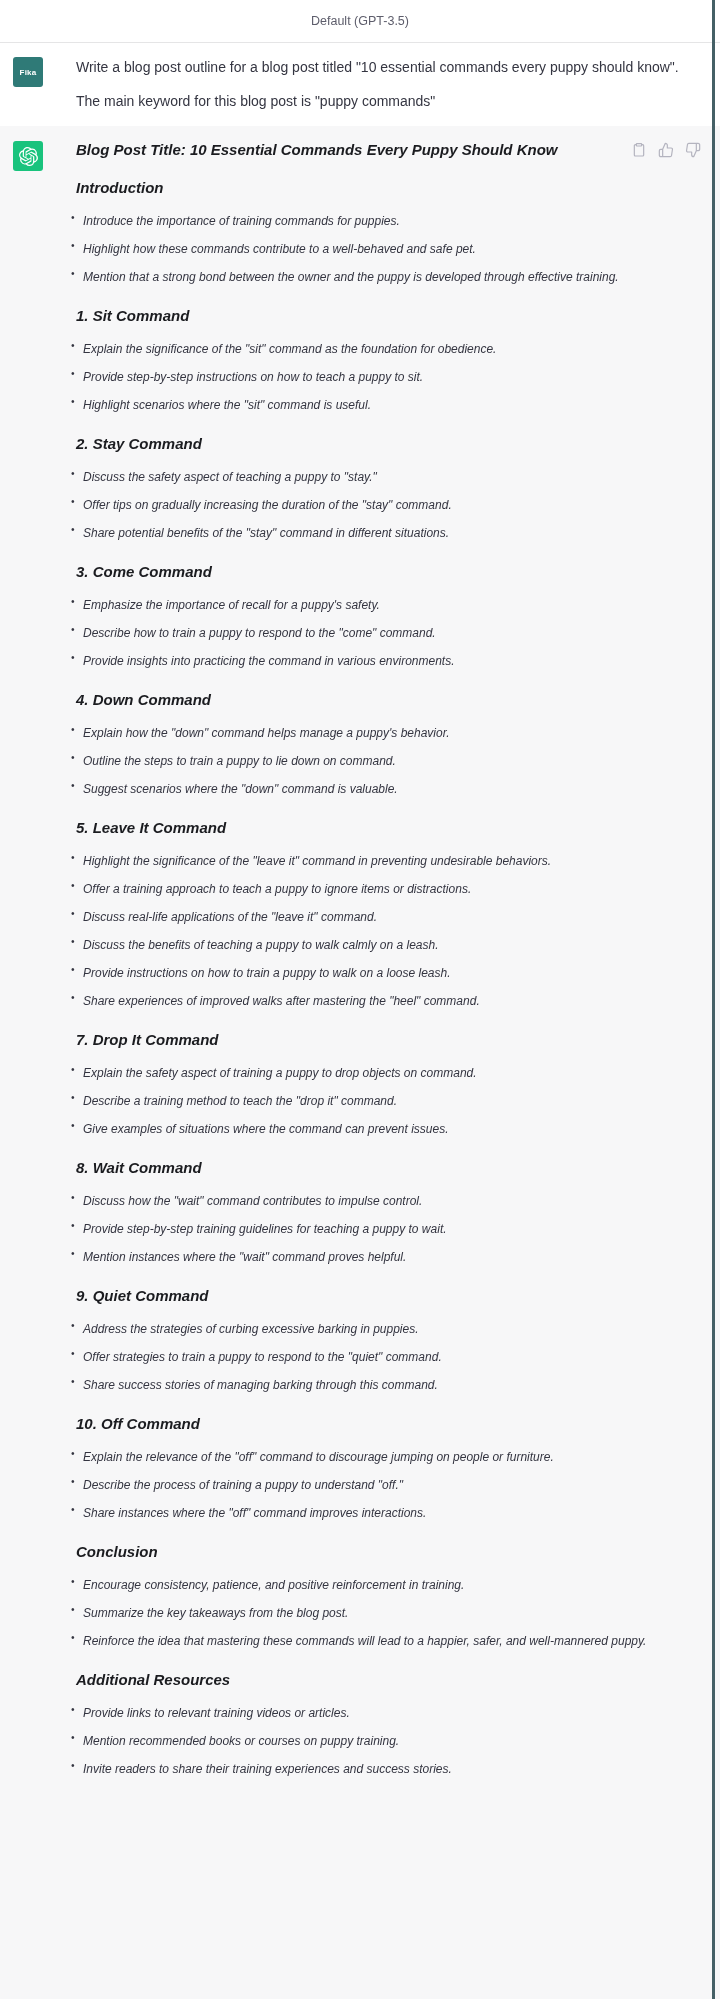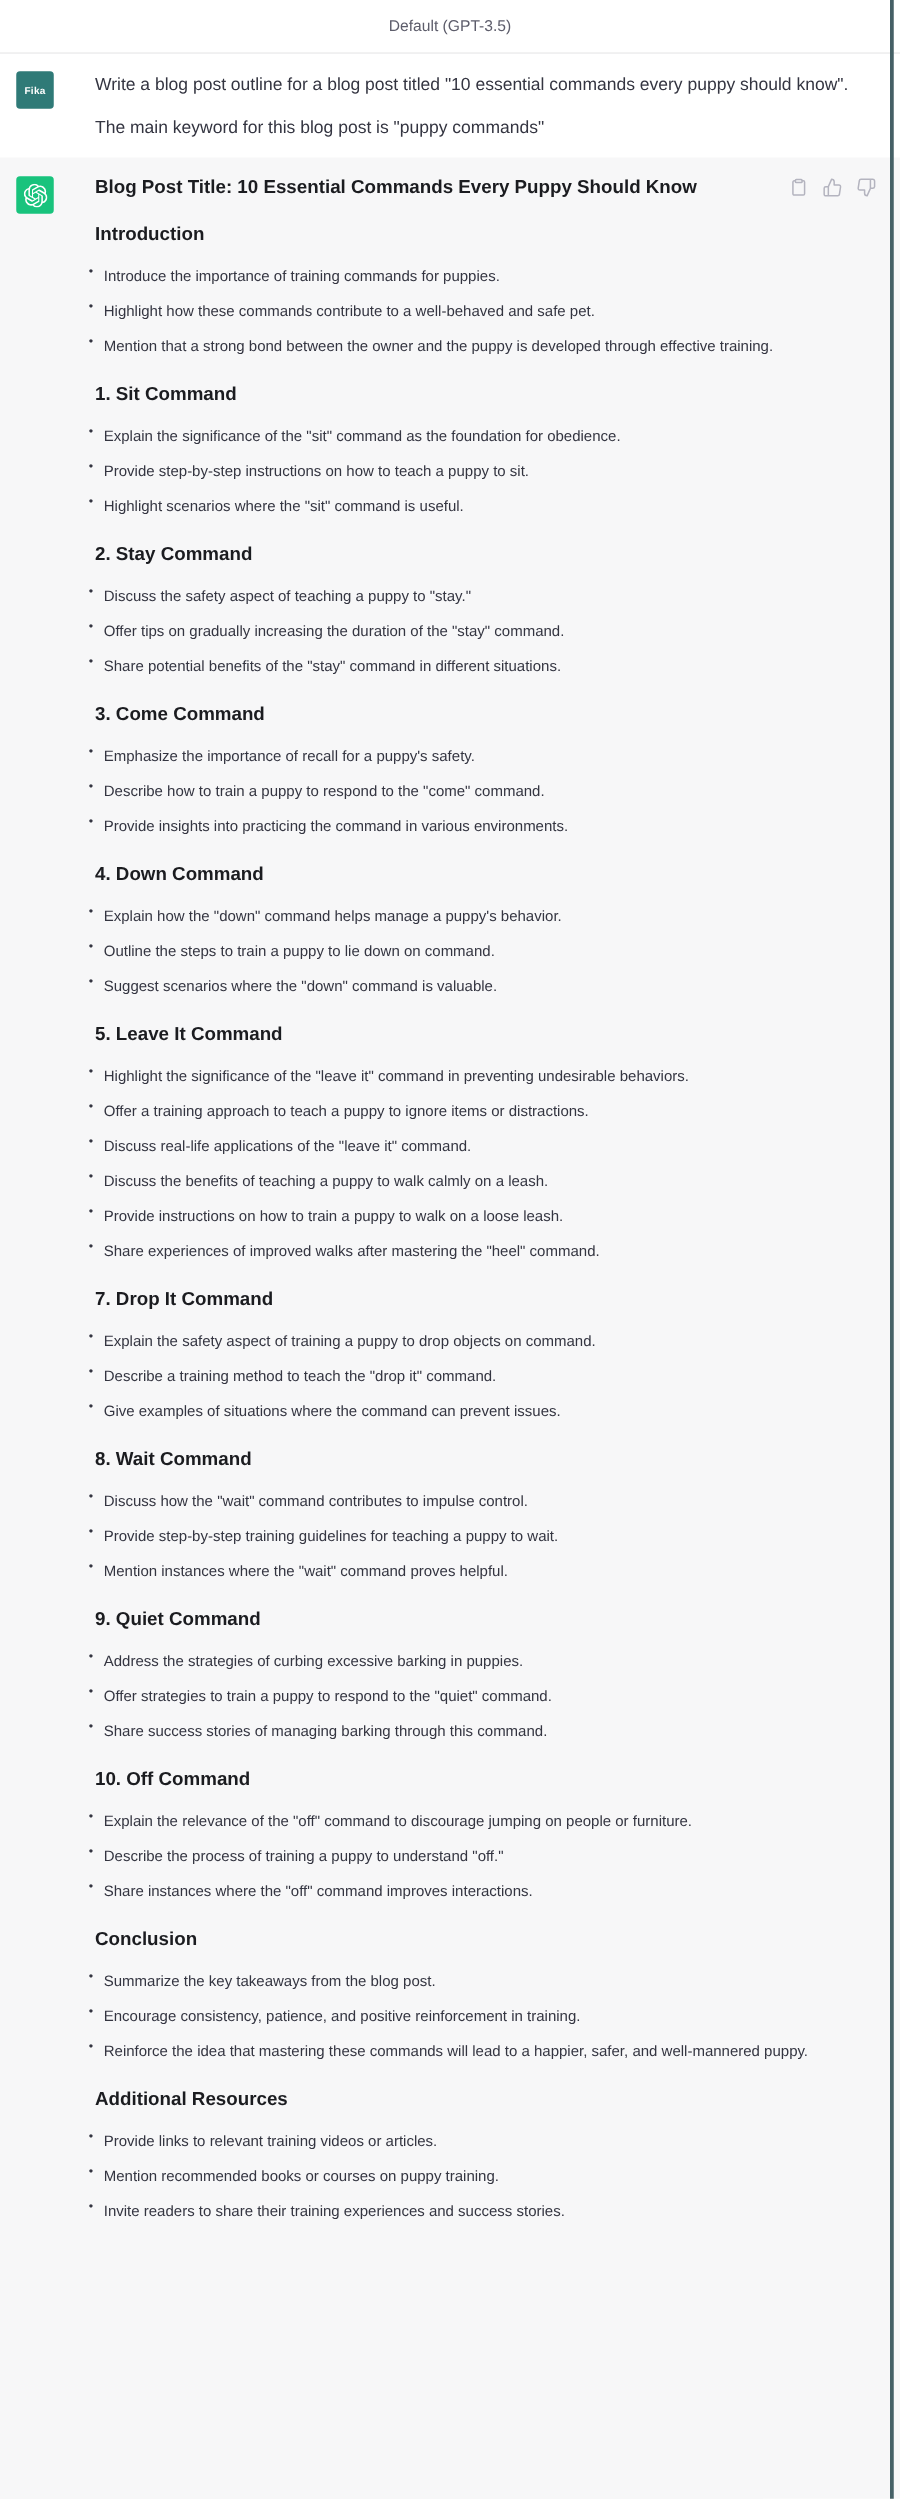--- a/index.html
+++ b/index.html
@@ -36,21 +36,21 @@
     font-size:8px;font-weight:bold;letter-spacing:.2px;
   }
   .ai-avatar{background:var(--assistant-avatar-bg);color:#fff;}
   .ai-avatar svg{width:19px;height:19px;display:block;}
   .content{width:608px;max-width:608px;font-size:14px;line-height:22px;color:var(--body-text);}
   .msg.user{background:#fff;}
   .msg.user .content p{margin:0 0 12px;}
   .msg.user .content p:last-child{margin-bottom:0;}
   .msg.assistant{
     background:var(--assistant-bg);flex:1 1 auto;
-    padding-top:14px;padding-bottom:24px;position:relative;
+    padding-top:14px;padding-bottom:24px;position:relative;font-style:italic;
   }
   .msg.assistant .title{
     font-weight:bold;font-size:15px;line-height:20px;color:var(--heading-text);
     margin-bottom:8px;
   }
   #outline h3{
     font-size:15px;line-height:20px;font-weight:bold;color:var(--heading-text);
     margin:18px 0 12px;
   }
   #outline ul{
@@ -164,22 +164,22 @@
             <li>Share success stories of managing barking through this command.</li>
           </ul>
           <h3>10. Off Command</h3>
           <ul>
             <li>Explain the relevance of the "off" command to discourage jumping on people or furniture.</li>
             <li>Describe the process of training a puppy to understand "off."</li>
             <li>Share instances where the "off" command improves interactions.</li>
           </ul>
           <h3>Conclusion</h3>
           <ul>
+            <li>Encourage consistency, patience, and positive reinforcement in training.</li>
             <li>Summarize the key takeaways from the blog post.</li>
-            <li>Encourage consistency, patience, and positive reinforcement in training.</li>
             <li>Reinforce the idea that mastering these commands will lead to a happier, safer, and well-mannered puppy.</li>
           </ul>
           <h3>Additional Resources</h3>
           <ul>
             <li>Provide links to relevant training videos or articles.</li>
             <li>Mention recommended books or courses on puppy training.</li>
             <li>Invite readers to share their training experiences and success stories.</li>
           </ul>
         </div>
     </div>

